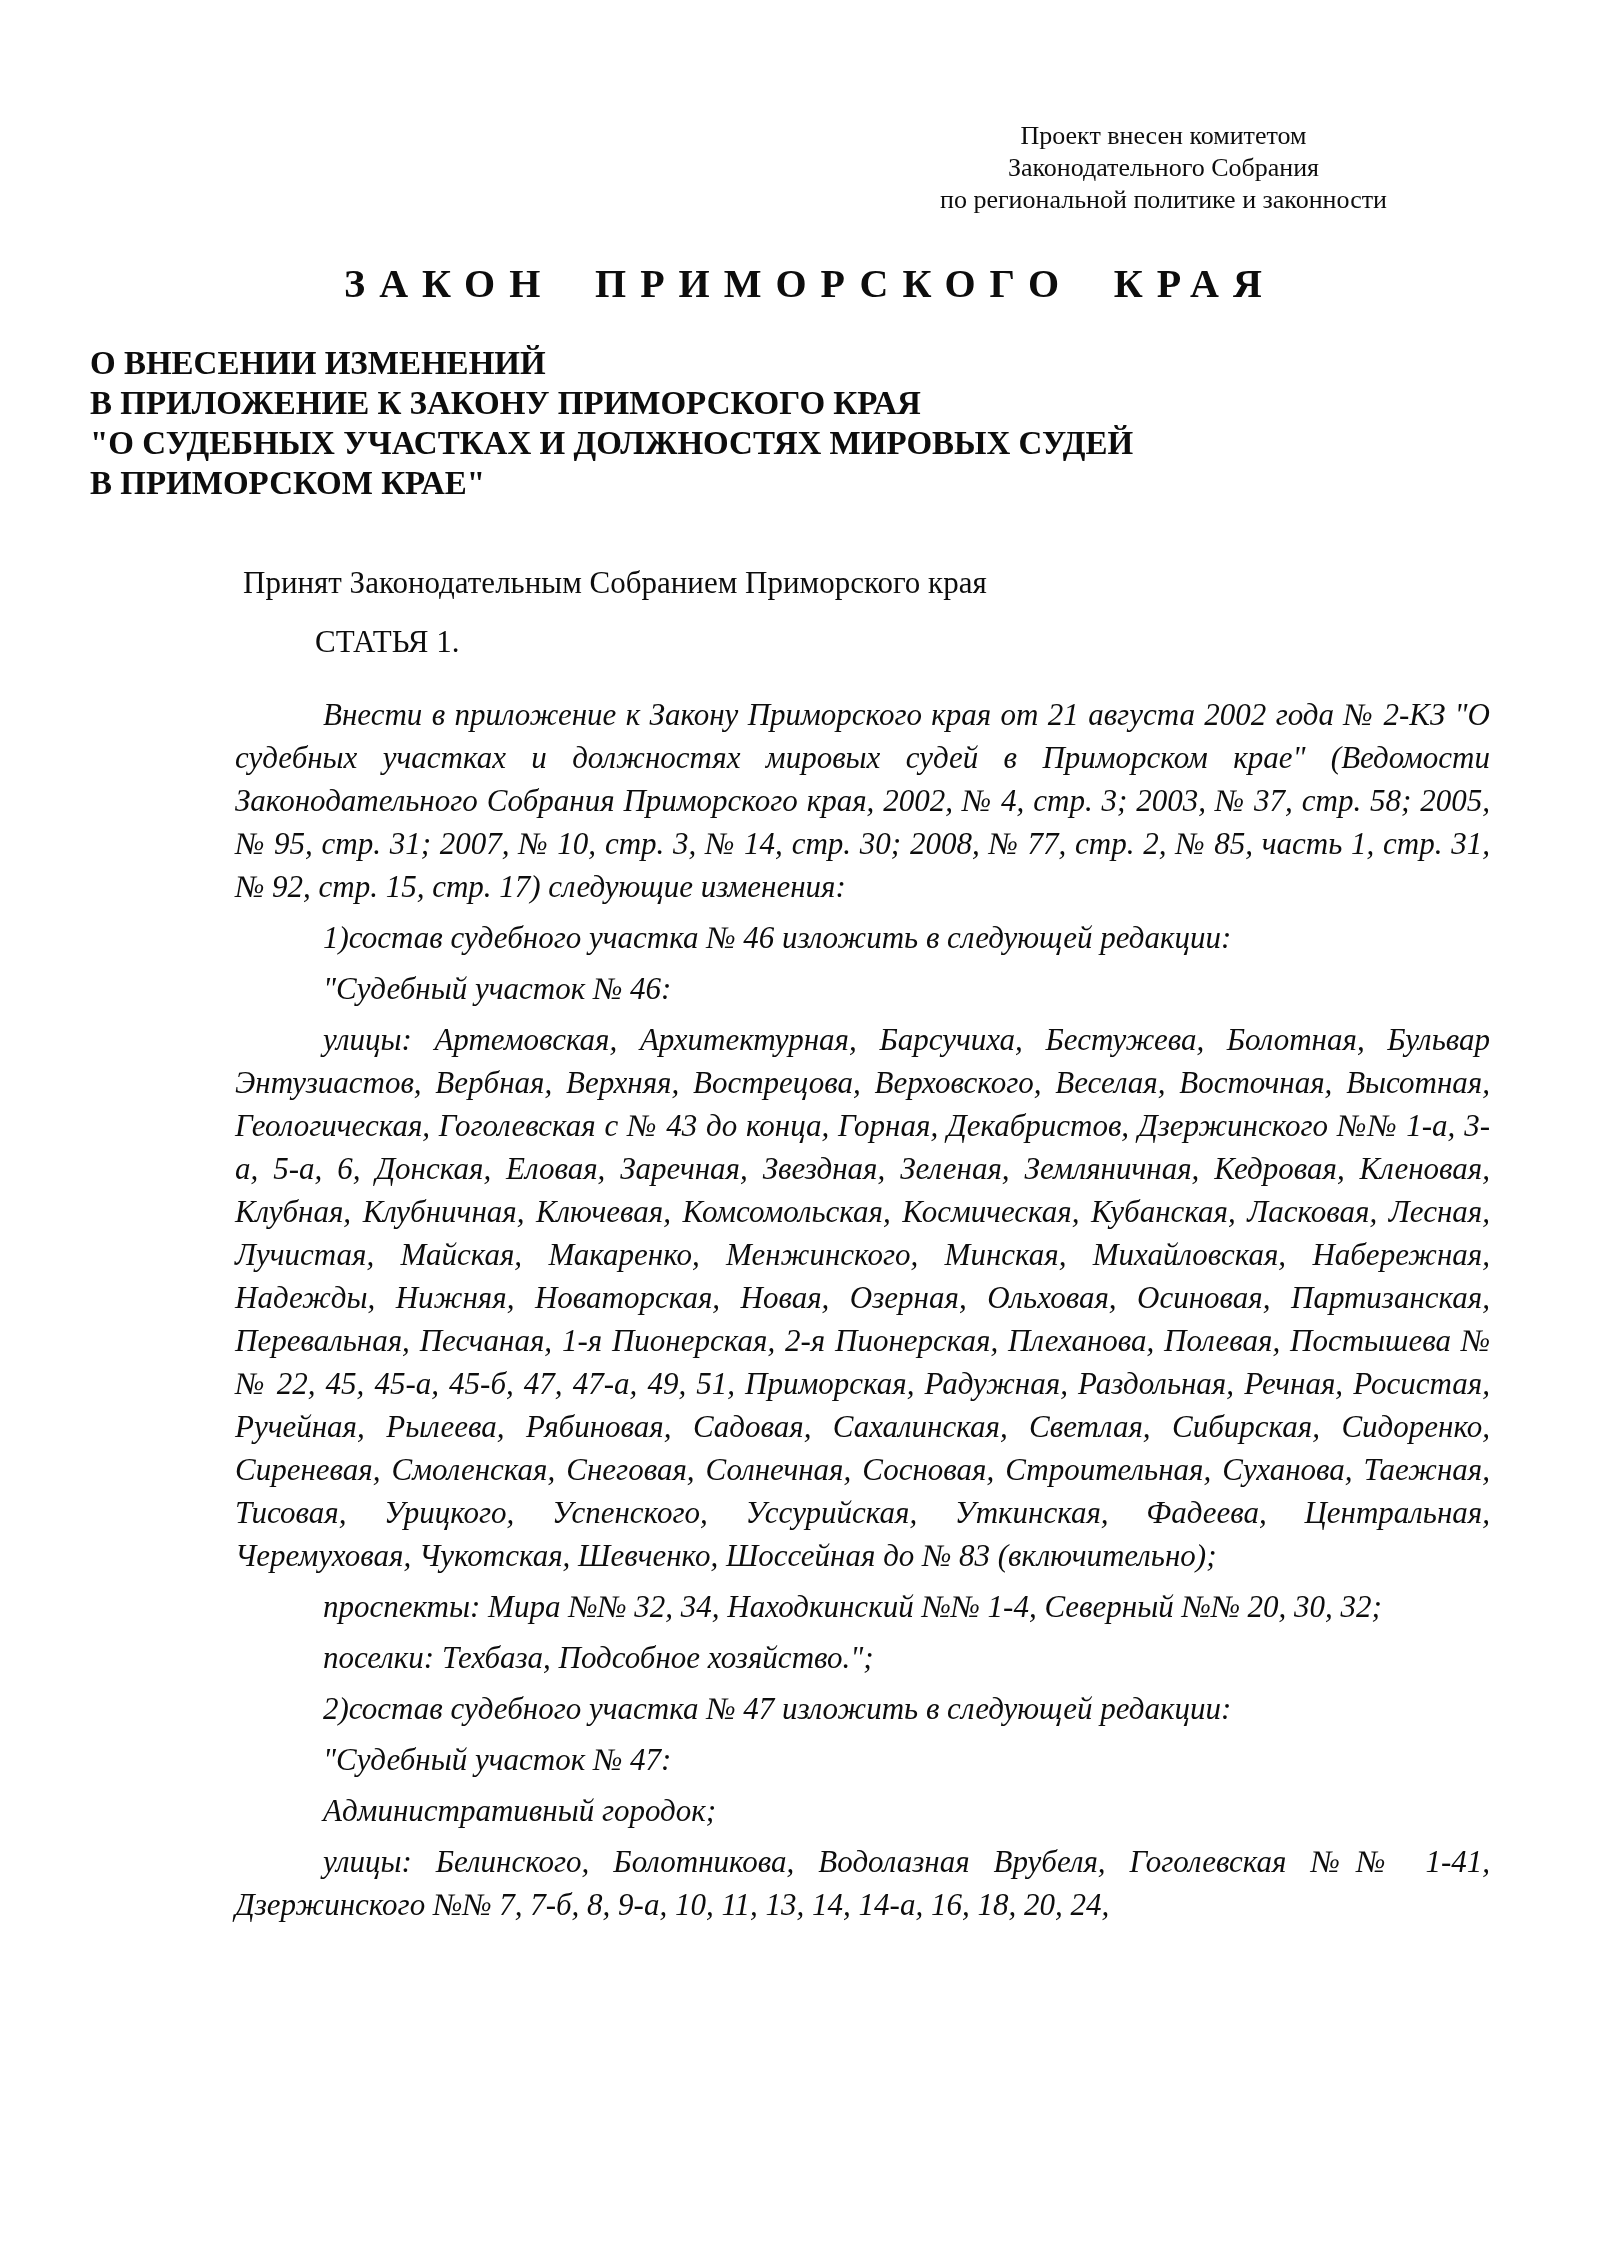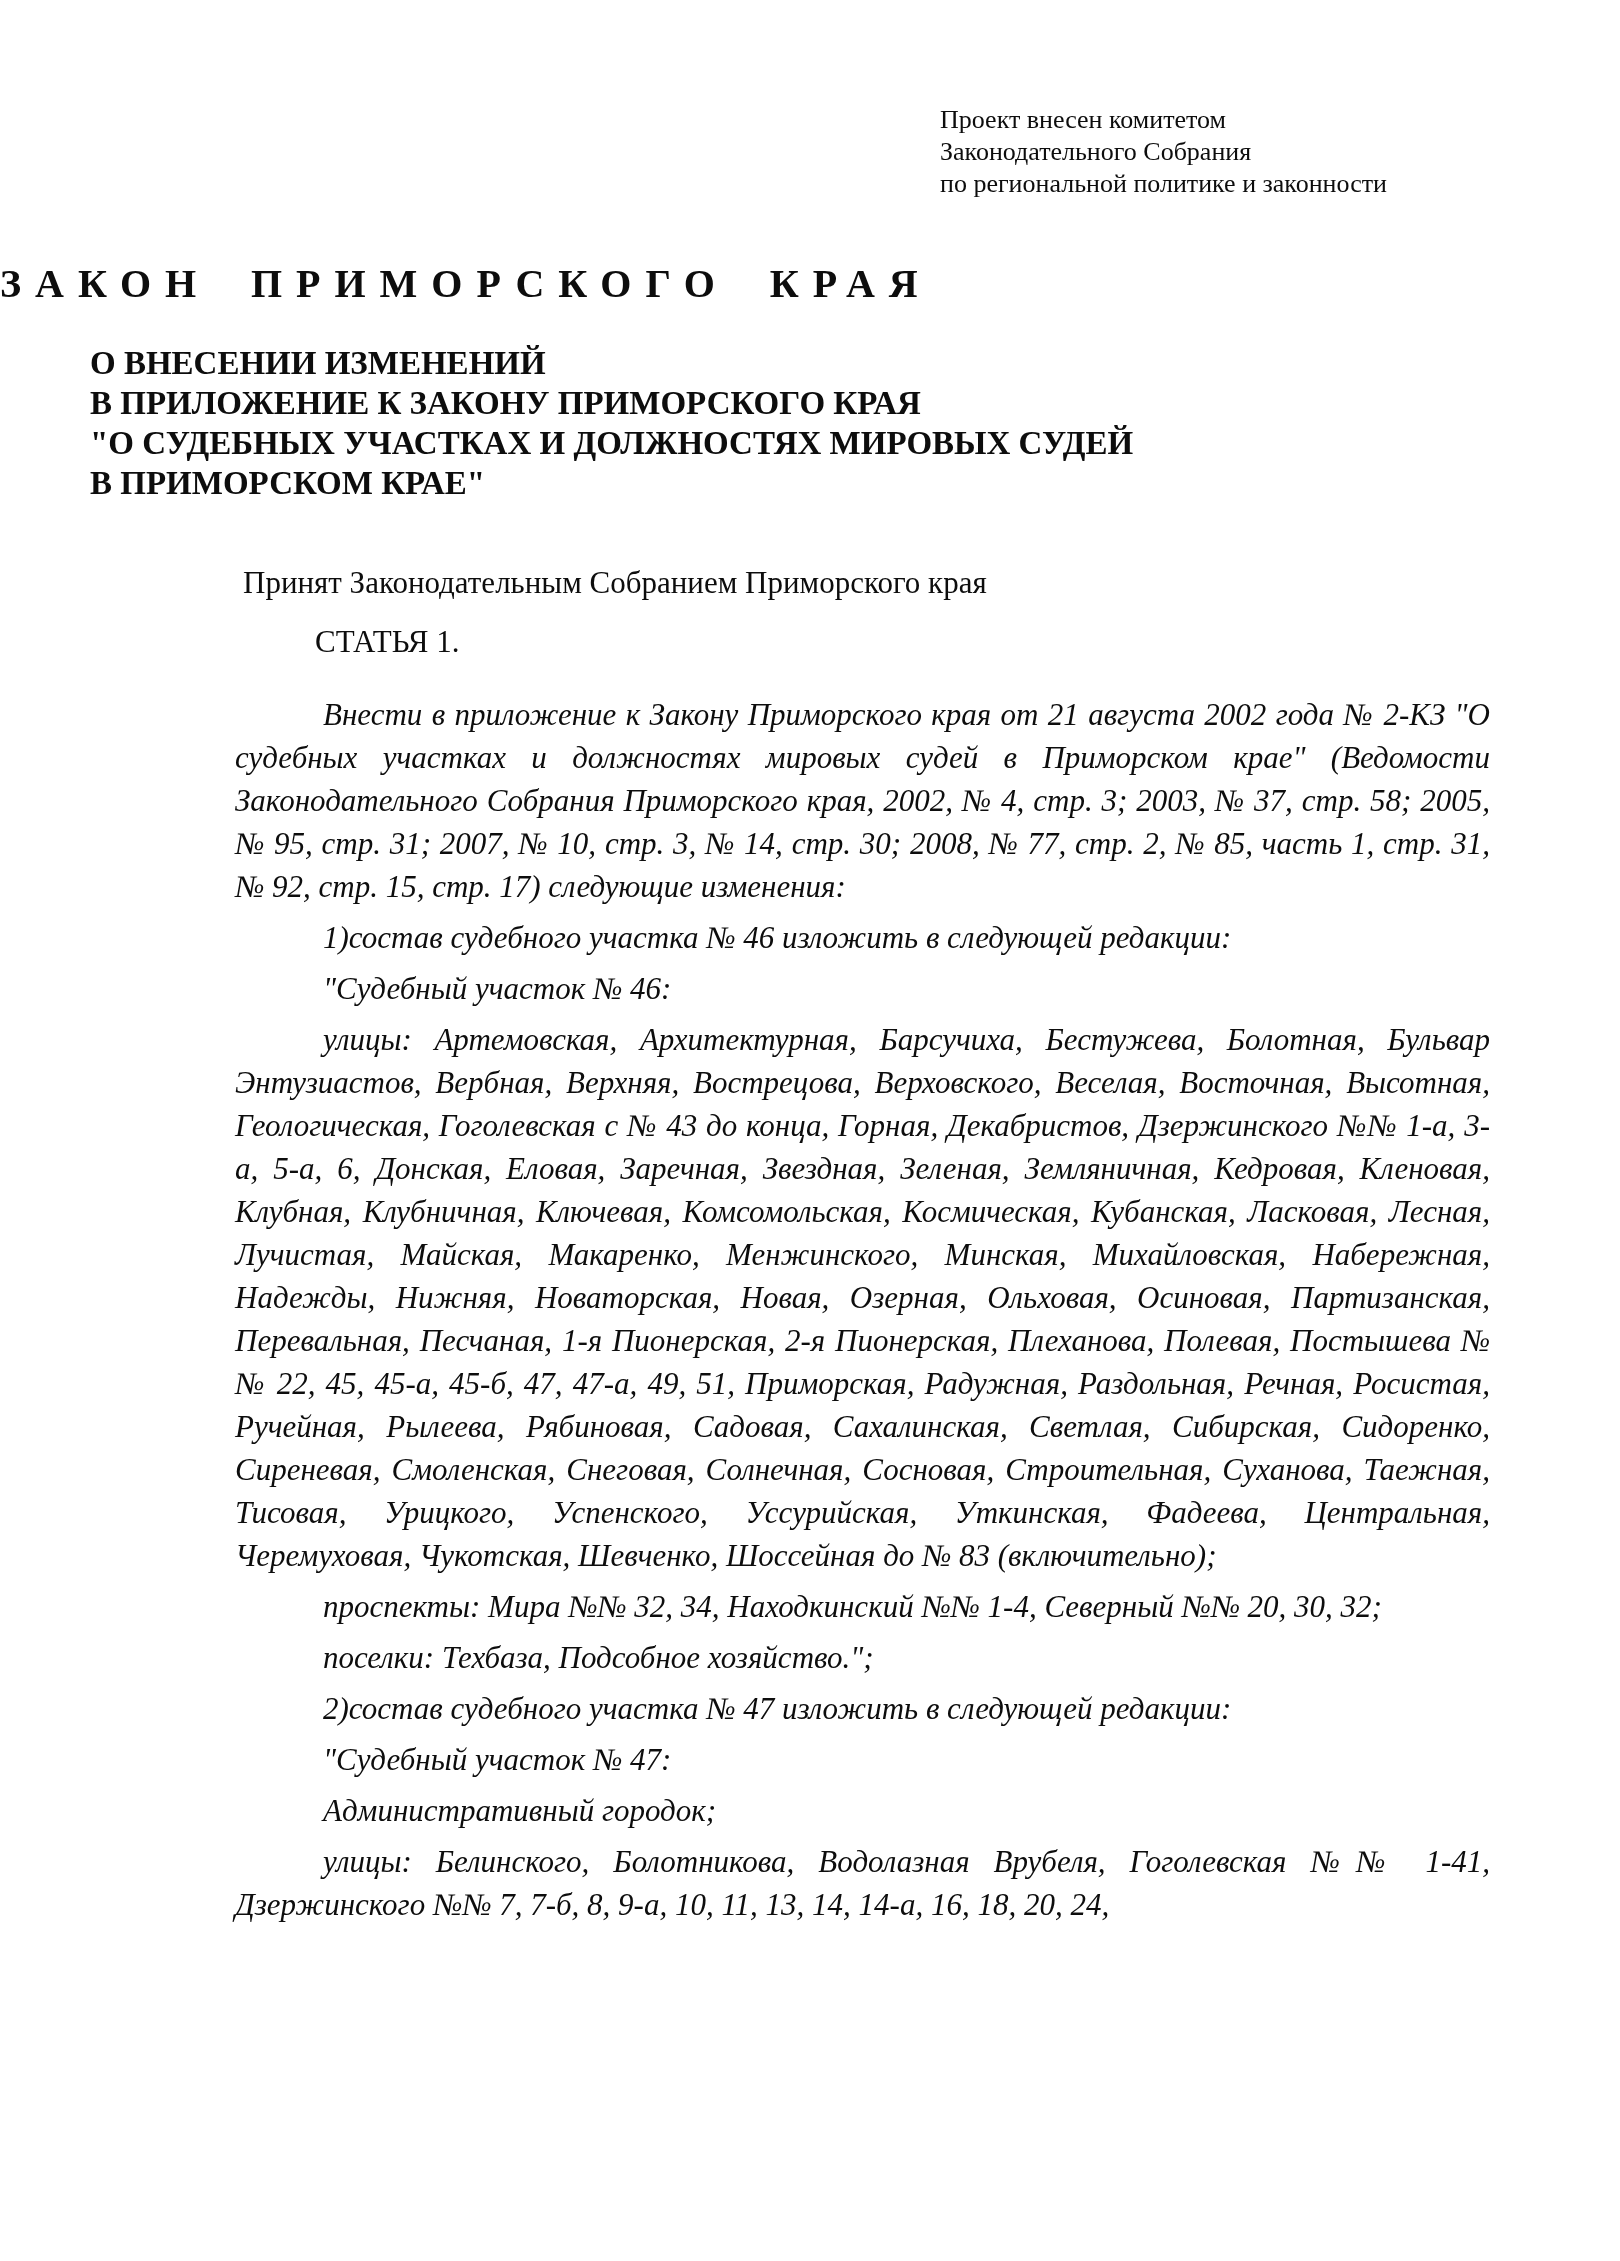--- a/index.html
+++ b/index.html
@@ -13,34 +13,34 @@
     height: 2261px;
     background: #ffffff;
     color: #0d0d0d;
     font-family: "Liberation Serif", "DejaVu Serif", serif;
     overflow: hidden;
   }
   
   .header-note {
     position: absolute;
     left: 940px;
-    top: 104px;
+    top: 120px;
     font-size: 26px;
     line-height: 32px;
-    text-align: left;
+    text-align: center;
     white-space: nowrap;
   }
   
   .law-title {
     position: absolute;
     left: 0;
     right: 0;
     top: 260px;
     margin: 0;
-    text-align: left;
+    text-align: center;
     font-size: 40px;
     font-weight: 700;
     letter-spacing: 14px;
     word-spacing: 16.7px;
     white-space: nowrap;
   }
   
   .law-subtitle {
     position: absolute;
     left: 90px;

